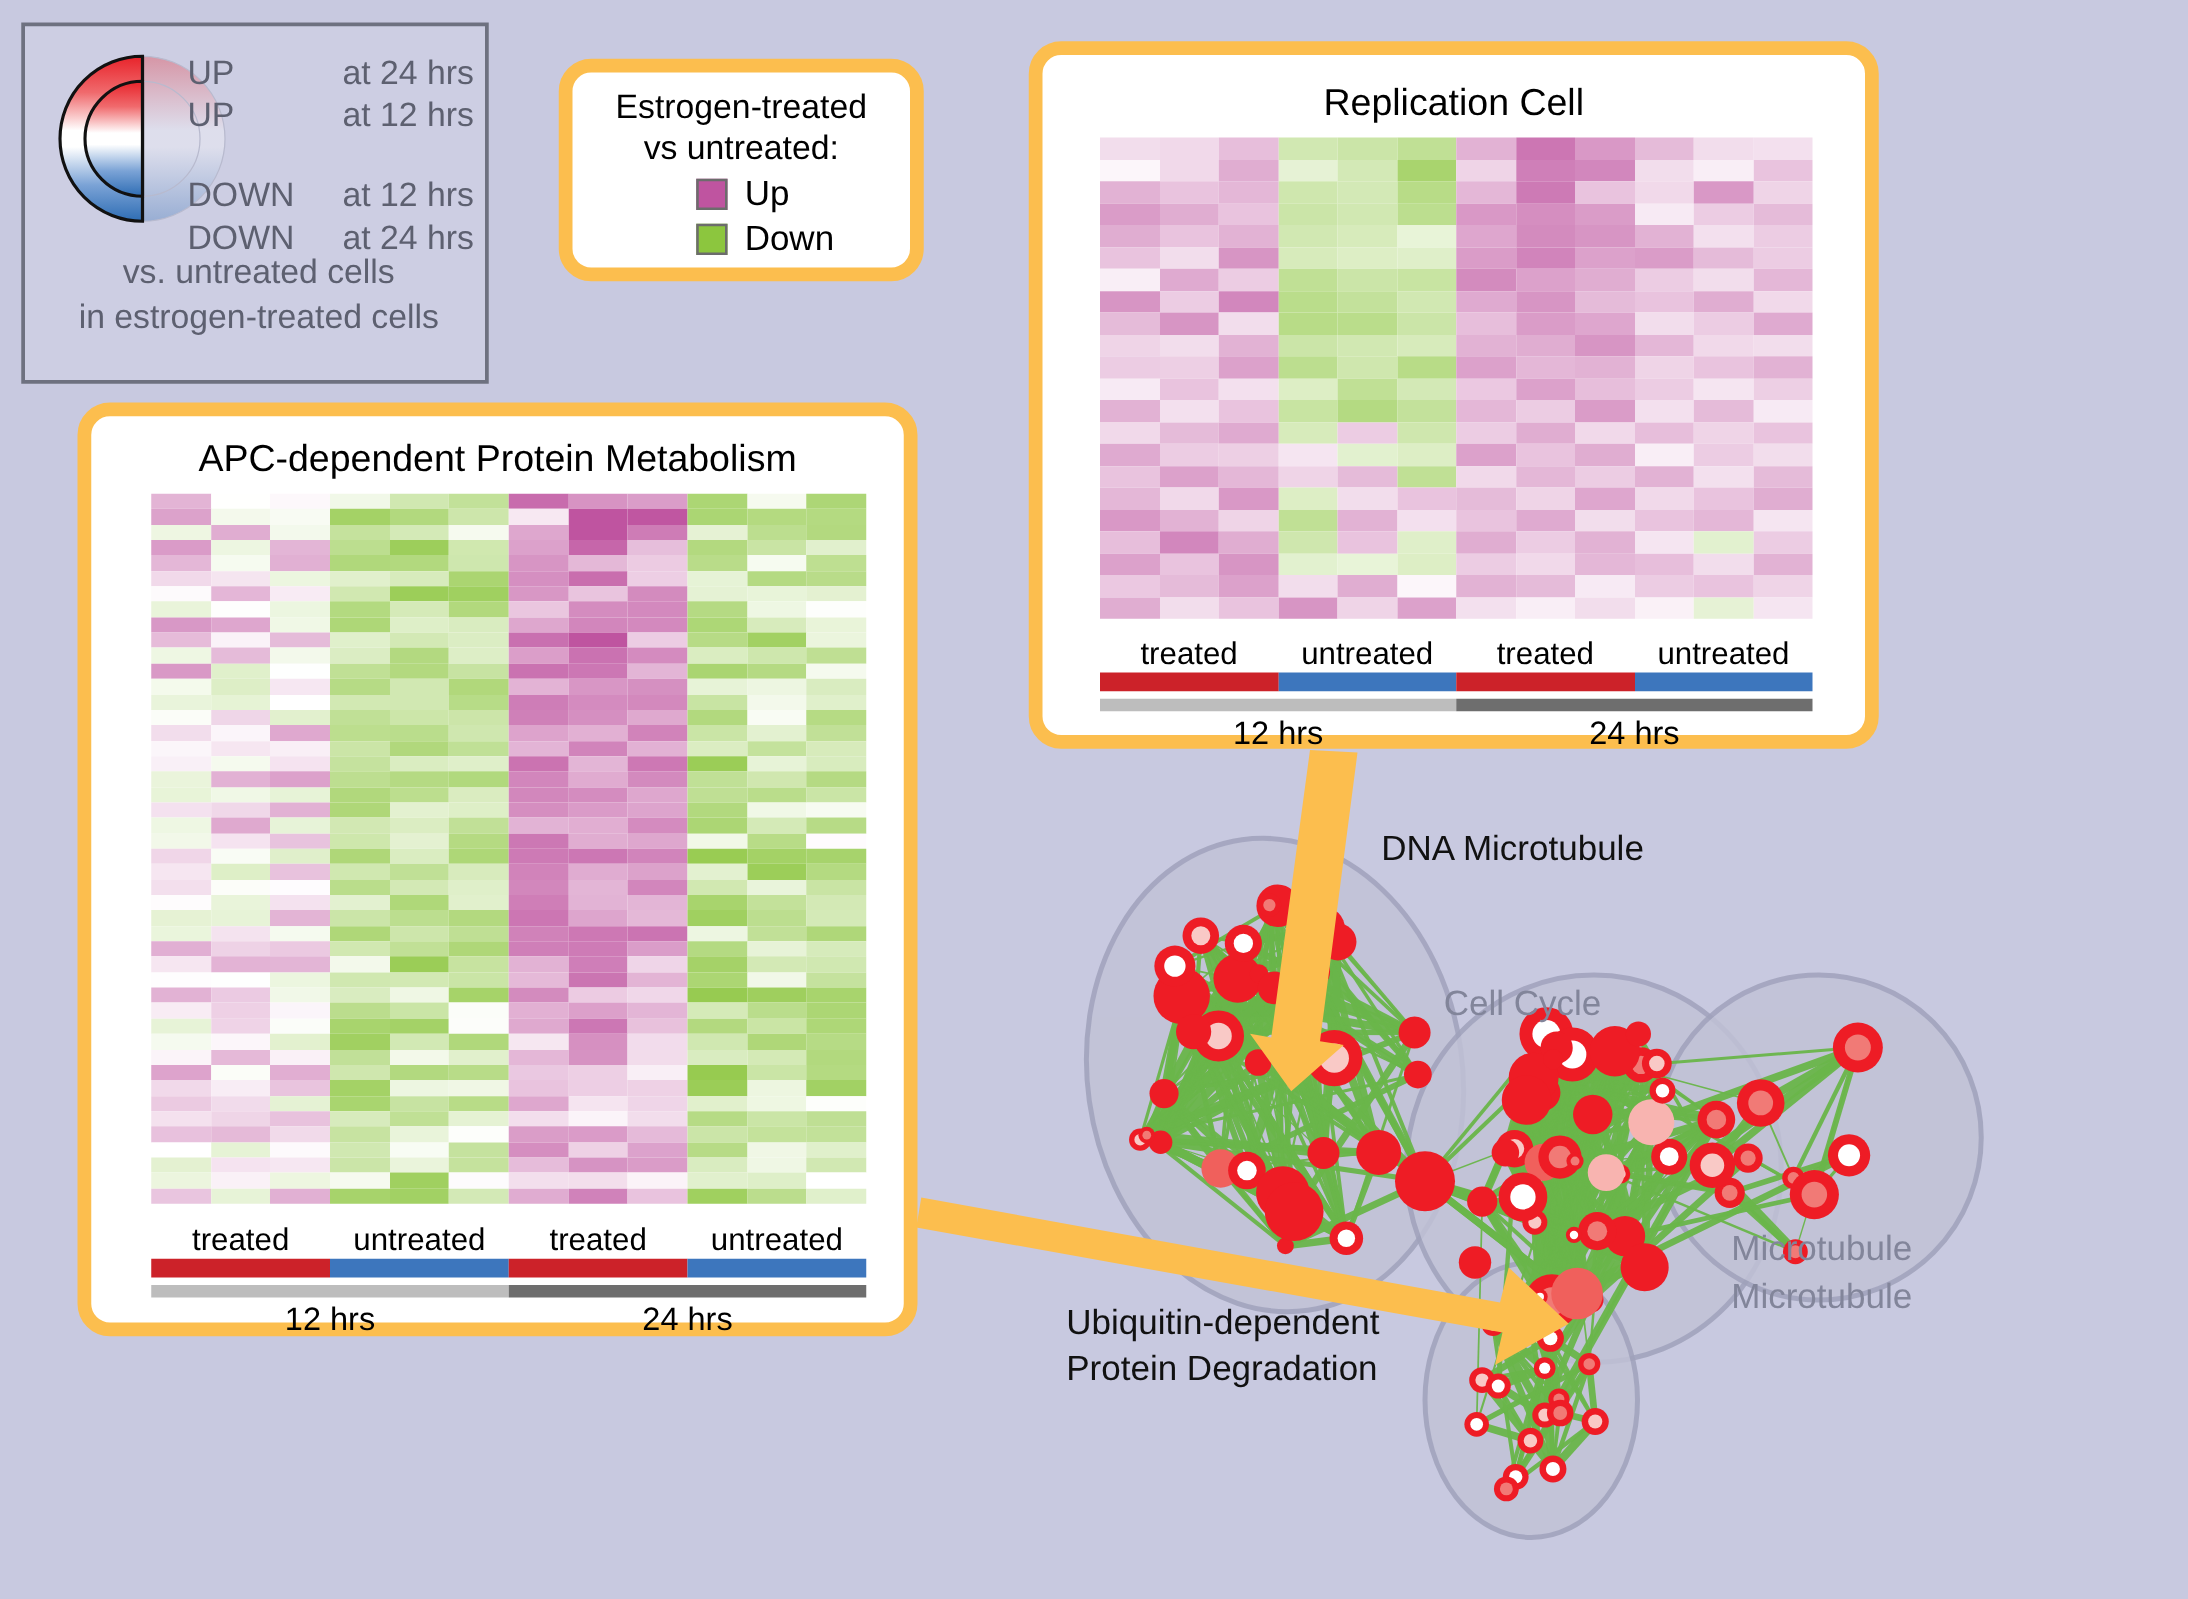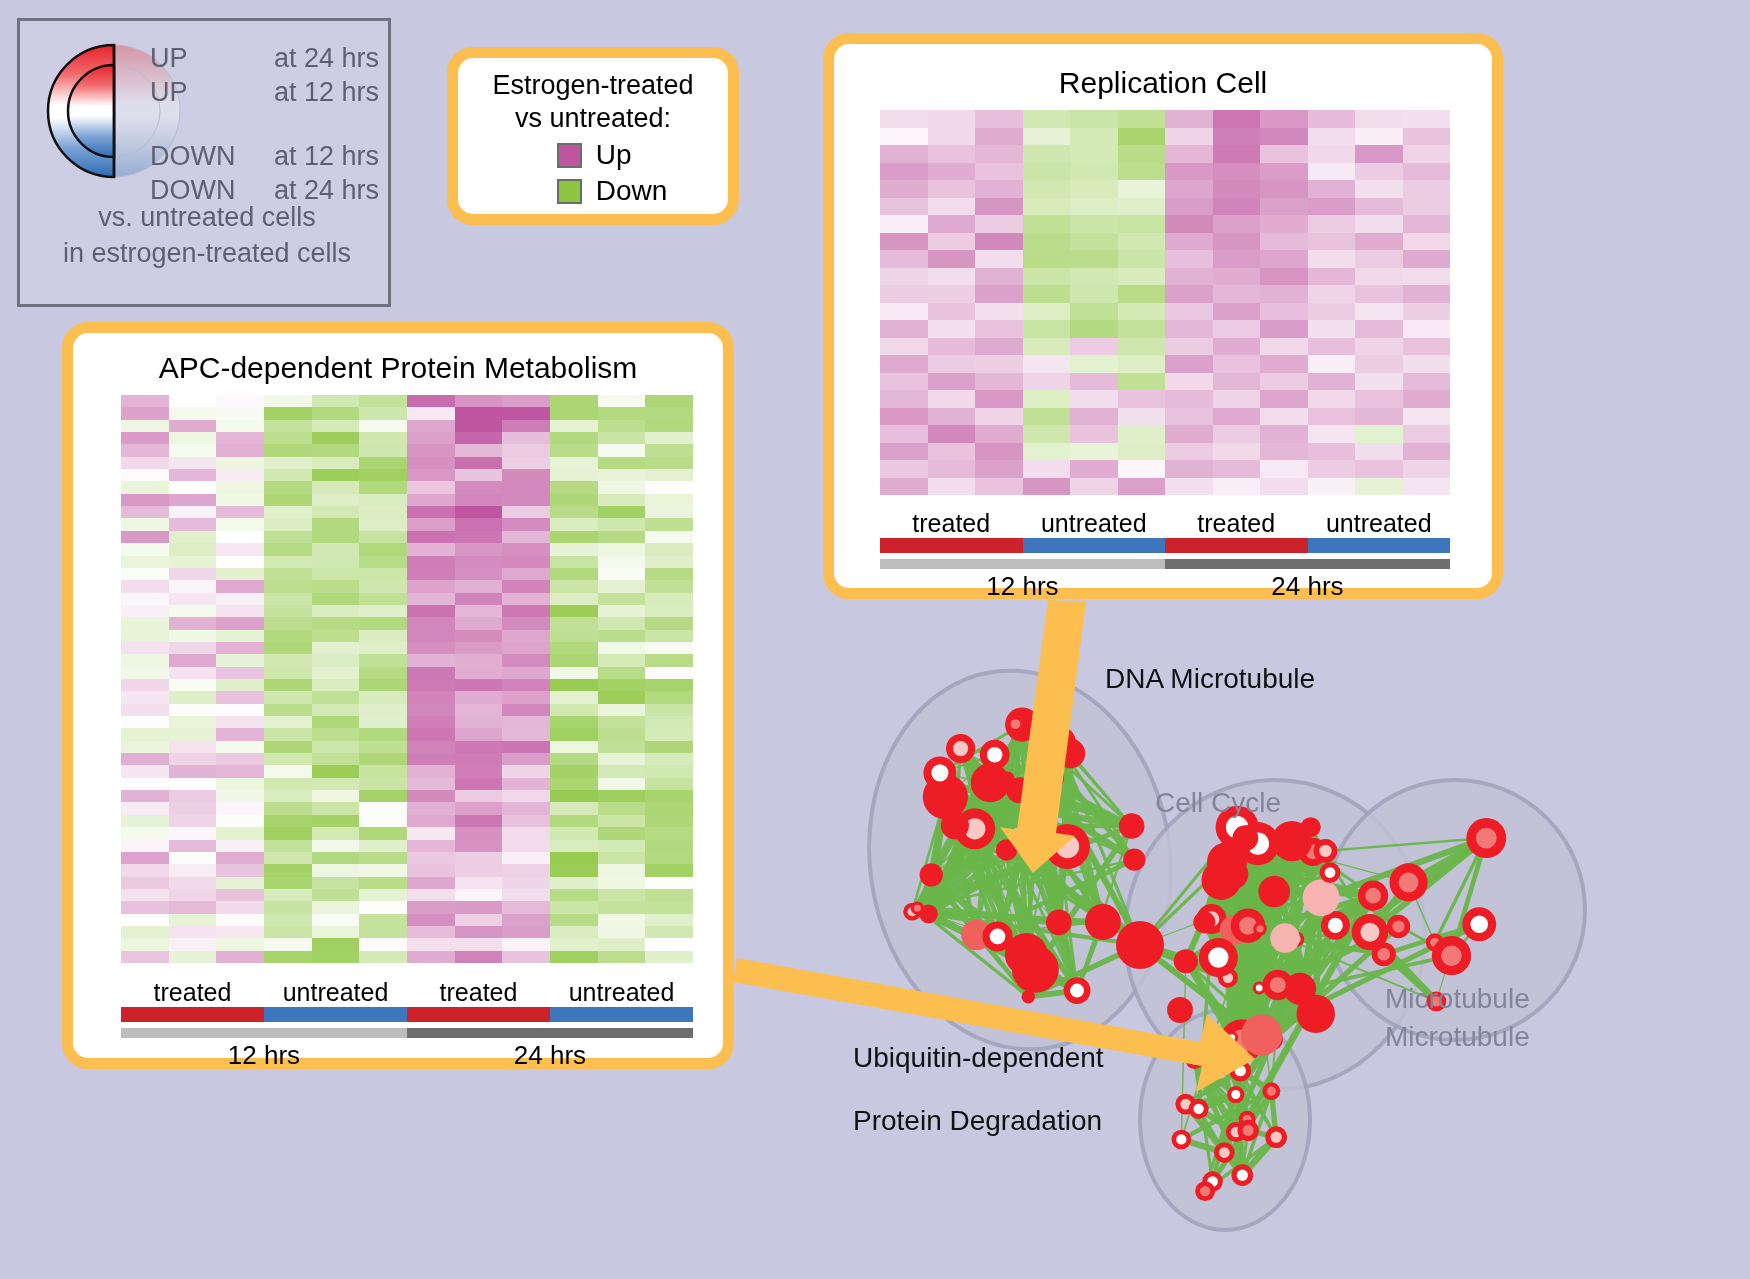--- a/index.html
+++ b/index.html
@@ -1692,21 +1692,21 @@
           <circle cx="410.0976647862948" cy="576.1233437141242" r="5.165979550918564" fill="#f17a76"></circle>
           <circle cx="345" cy="330" r="24" fill="#ee1c25"></circle>
           <circle cx="385" cy="395" r="13" fill="#ee1c25"></circle>
         </g>
       </svg>
     <div class="net-label dark" style="left:310px;top:48px;">DNA Microtubule</div>
     <div class="net-label grey" style="left:360px;top:172px;">Cell Cycle</div>
     <div class="net-label grey" style="left:590px;top:368px;">Microtubule</div>
     <div class="net-label grey" style="left:590px;top:406px;">Microtubule</div>
     <div class="net-label dark" style="left:58px;top:427px;">Ubiquitin-dependent</div>
-    <div class="net-label dark" style="left:58px;top:490px;">Protein Degradation</div>
+    <div class="net-label dark" style="left:58px;top:464px;">Protein Degradation</div>
   </div>
 
   <svg id="arrows">
     <g>
       <path d="M1048,600 L1017,830 L1000,827 L1033,873 L1075,836 L1056,833 L1086,602 Z" fill="#fcbe4e"></path>
     </g>
     <g>
       <path d="M737,958 L1200,1042 L1207,1014 L1255,1059 L1196,1092 L1202,1066 L733,982 Z" fill="#fcbe4e"></path>
     </g>
   </svg>

